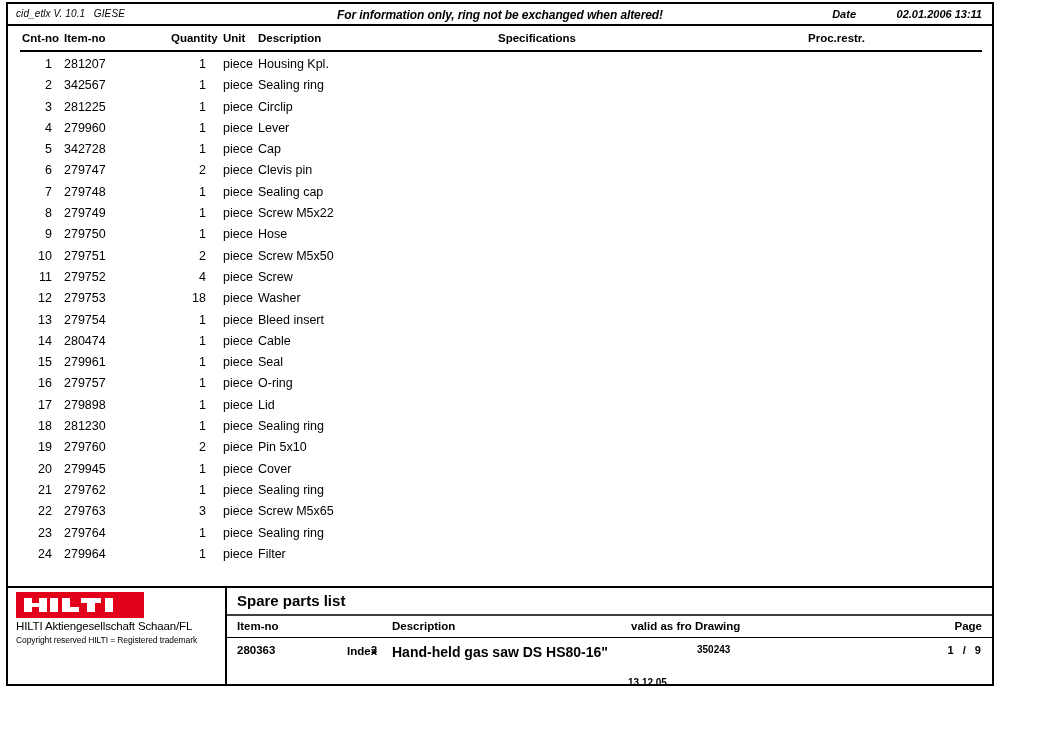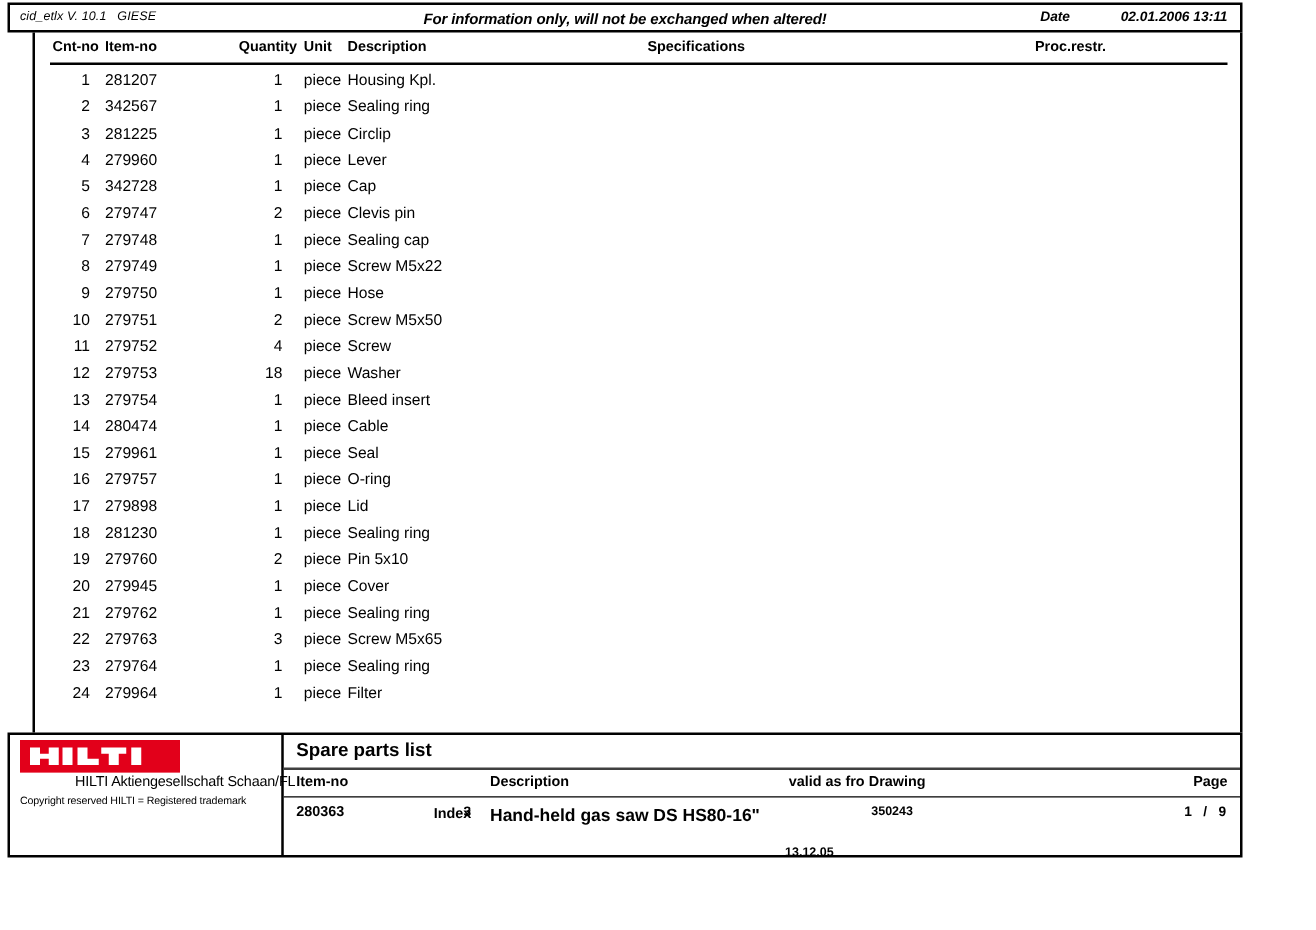--- a/index.html
+++ b/index.html
@@ -69,21 +69,20 @@
     font-weight: bold;
   }
 
   
   .table-area {
     position: relative;
     height: 560px;
     border-left: 2px solid #000;
     border-right: 2px solid #000;
     box-sizing: border-box;
-    margin-left: 20px;
   }
 
   .col-head {
     position: relative;
     height: 24px;
   }
   .col-head .ch {
     position: absolute;
     top: 6px;
     font-size: 11.5px;
@@ -147,21 +146,20 @@
     background: #e2001a;
   }
   .logo svg { display: block; }
   .company {
     position: absolute;
     left: 8px;
     top: 32px;
     font-size: 11.5px;
     letter-spacing: -0.15px;
     white-space: nowrap;
-    margin-left: 44px;
   }
   .copyright {
     position: absolute;
     left: 8px;
     top: 47px;
     font-size: 8.5px;
     letter-spacing: -0.1px;
     white-space: nowrap;
   }
 
@@ -220,21 +218,21 @@
   .fv-draw  { left: 470px; font-size: 10px; }
   .fv-page  { right: 10px; font-size: 11px; letter-spacing: 1px; }
 </style>
 </head>
 <body>
 
 <div class="page">
 
   <div class="doc-header">
     <div class="hdr-left">cid_etlx V. 10.1   GIESE</div>
-    <div class="hdr-center">For information only, will not be exchanged when altered!</div>
+    <div class="hdr-center">For information only, ring not be exchanged when altered!</div>
     <div class="hdr-date-label">Date</div>
     <div class="hdr-date-value">02.01.2006 13:11</div>
   </div>
 
   <div class="table-area">
 
     <div class="col-head">
       <span class="ch c-cnt" style="width:auto;left:14px;text-align:left;">Cnt-no</span>
       <span class="ch" style="left:56px;">Item-no</span>
       <span class="ch" style="left:163px;">Quantity</span>

